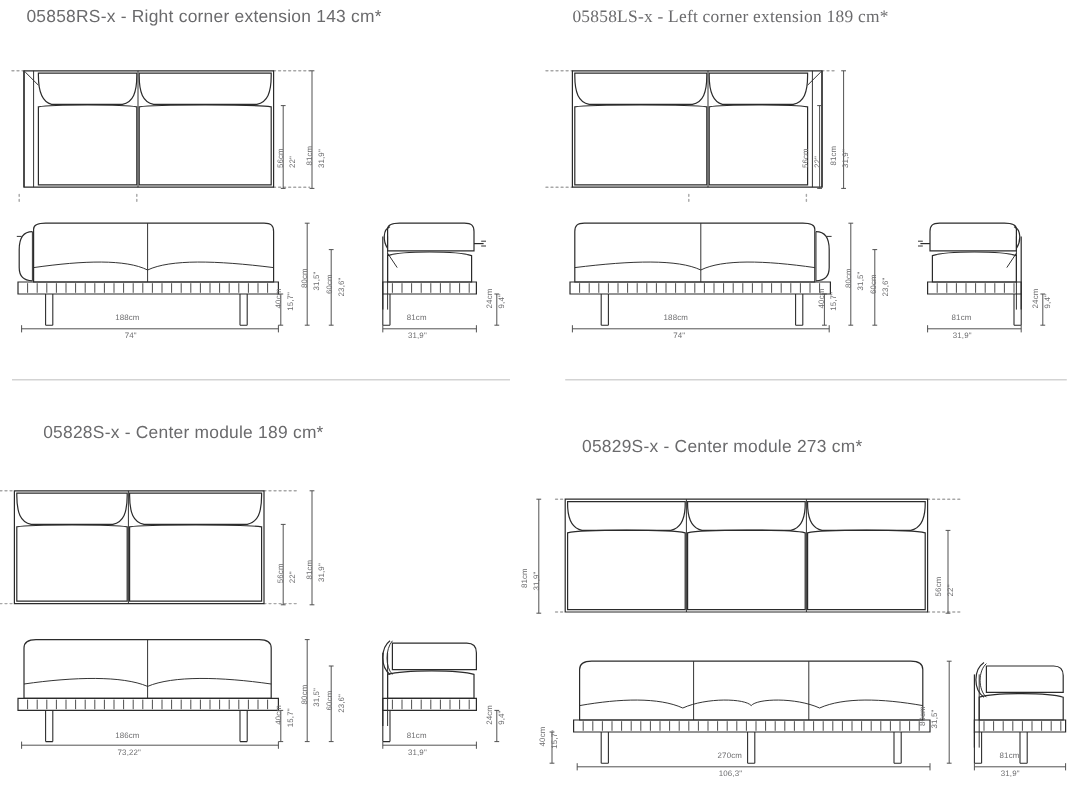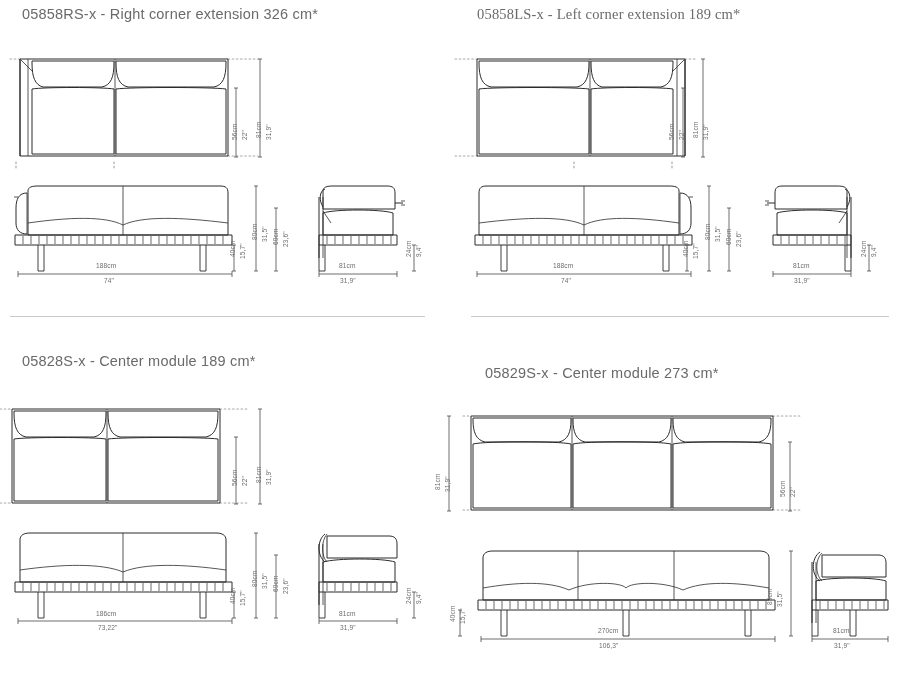--- a/index.html
+++ b/index.html
@@ -53,21 +53,21 @@
   .dimline { stroke: #4a4a4a; stroke-width: .8; }
   .dotted { stroke: #a8a8a8; stroke-width: 1.2; stroke-dasharray: 1.6 2.6; stroke-linecap: round; }
   .slat { stroke: #2b2b2b; stroke-width: .7; }
   .leg  { fill: none; stroke: #2b2b2b; stroke-width: .9; }
 </style>
 </head>
 <body>
 
 <div class="panel" style="left:0; top:0; width:450px; height:330px;">
 
-  <div class="panel-title" style="left:22px; top:6px;">05858RS-x - Right corner extension 326 cm*</div>
+  <div class="panel-title" style="left:22px; top:6px;">05858RS-x - Right corner extension 143 cm*</div>
 
   <svg style="position:absolute; left:10px; top:55px;" width="250" height="115" viewBox="0 0 250 115">
 
     <path class="dotted" d="M0 4 H10"></path>
     <path class="dotted" d="M218 4 H248"></path>
     <path class="dotted" d="M218 101 H248"></path>
     <path class="dotted" d="M6 107 V115"></path>
     <path class="dotted" d="M104 107 V115"></path>
 
     <path class="ln" d="M10 4 H218 V101 H10 Z"></path>
@@ -341,21 +341,21 @@
     <path class="dimline" d="M13 3 V9 M91 3 V9"></path>
   </svg>
   <div class="dim-label" style="left:338px; top:262px;">81cm</div>
   <div class="dim-label" style="left:339px; top:277px;">31,9"</div>
 
   <div class="divider" style="left:16px; top:316px; width:418px;"></div>
 </div>
 
 <div class="panel" style="left:0; top:330px; width:450px; height:344px;">
 
-  <div class="panel-title" style="left:22px; top:23px;">05828S-x - Center module 189 cm*</div>
+  <div class="panel-title" style="left:36px; top:23px;">05828S-x - Center module 189 cm*</div>
 
   <svg style="position:absolute; left:0px; top:75px;" width="250" height="110" viewBox="0 0 250 110">
     <path class="dotted" d="M0 4 H12"></path>
     <path class="dotted" d="M0 98 H12"></path>
     <path class="dotted" d="M220 4 H248"></path>
     <path class="dotted" d="M220 98 H248"></path>
     <path class="ln" d="M12 4 H220 V98 H12 Z"></path>
     <path class="ln" d="M14 6 H106 V8 C106 22 103 30 94 32 H26 C17 30 14 22 14 8 Z"></path>
     <path class="ln" d="M108 6 H218 V8 C218 22 215 30 206 32 H120 C111 30 108 22 108 8 Z"></path>
     <path class="ln" d="M14 34 C26 32 94 32 106 34 V96 H14 Z"></path>

